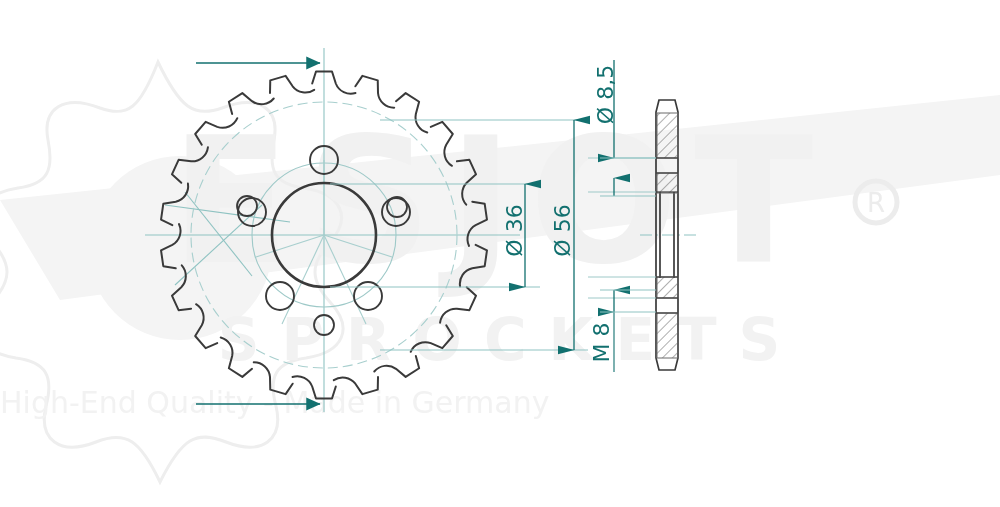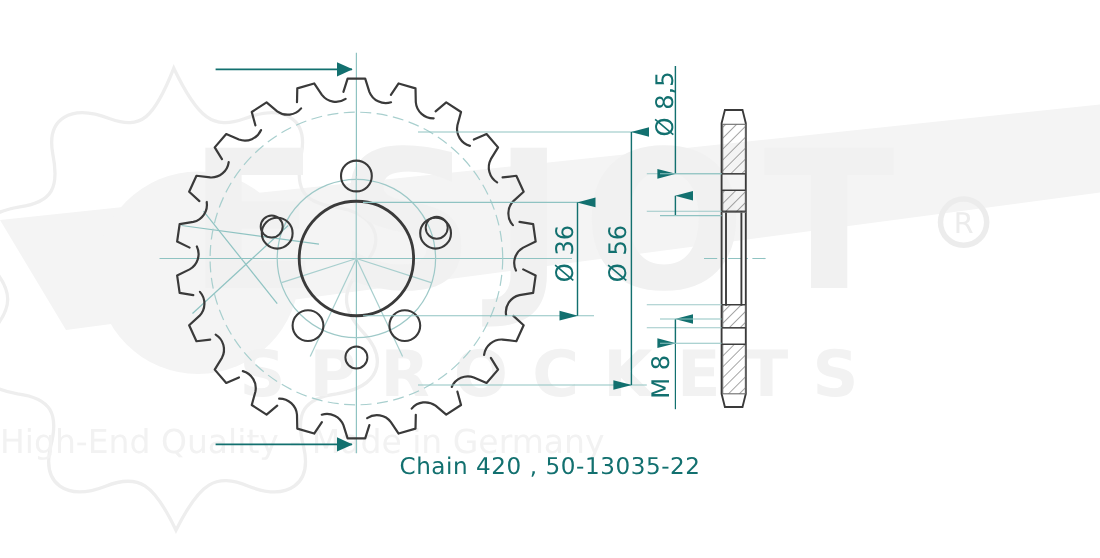--- a/index.html
+++ b/index.html
@@ -319,15 +319,14 @@
   </svg>
 
   <div class="dim-label rot90" style="left:488px; top:218px;">Ø 36</div>
 
   <div class="dim-label rot90" style="left:536px; top:218px;">Ø 56</div>
 
   <div class="dim-label rot90" style="left:576px; top:82px;">Ø 8,5</div>
 
   <div class="dim-label rot90" style="left:582px; top:330px;">M 8</div>
 
-  <div class="caption">Chain 420 , 50-13035-22</div>
 
 </div>
 
 </body></html>

